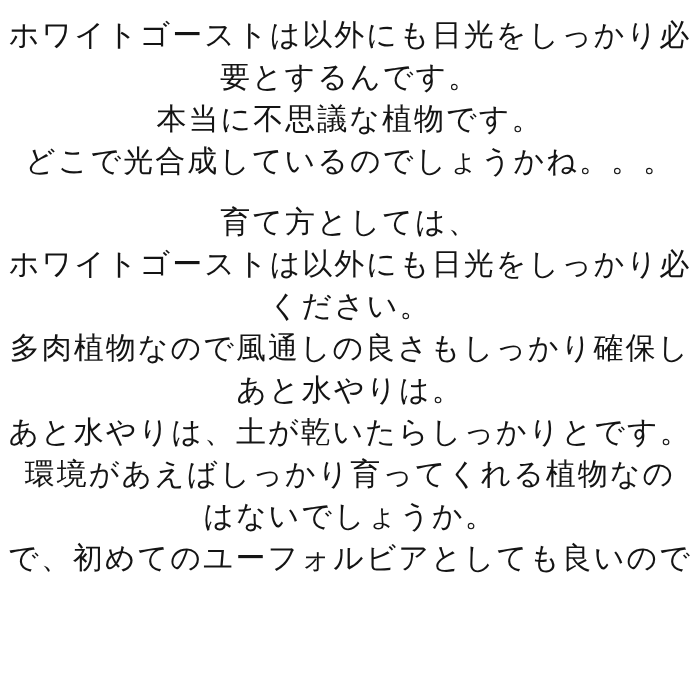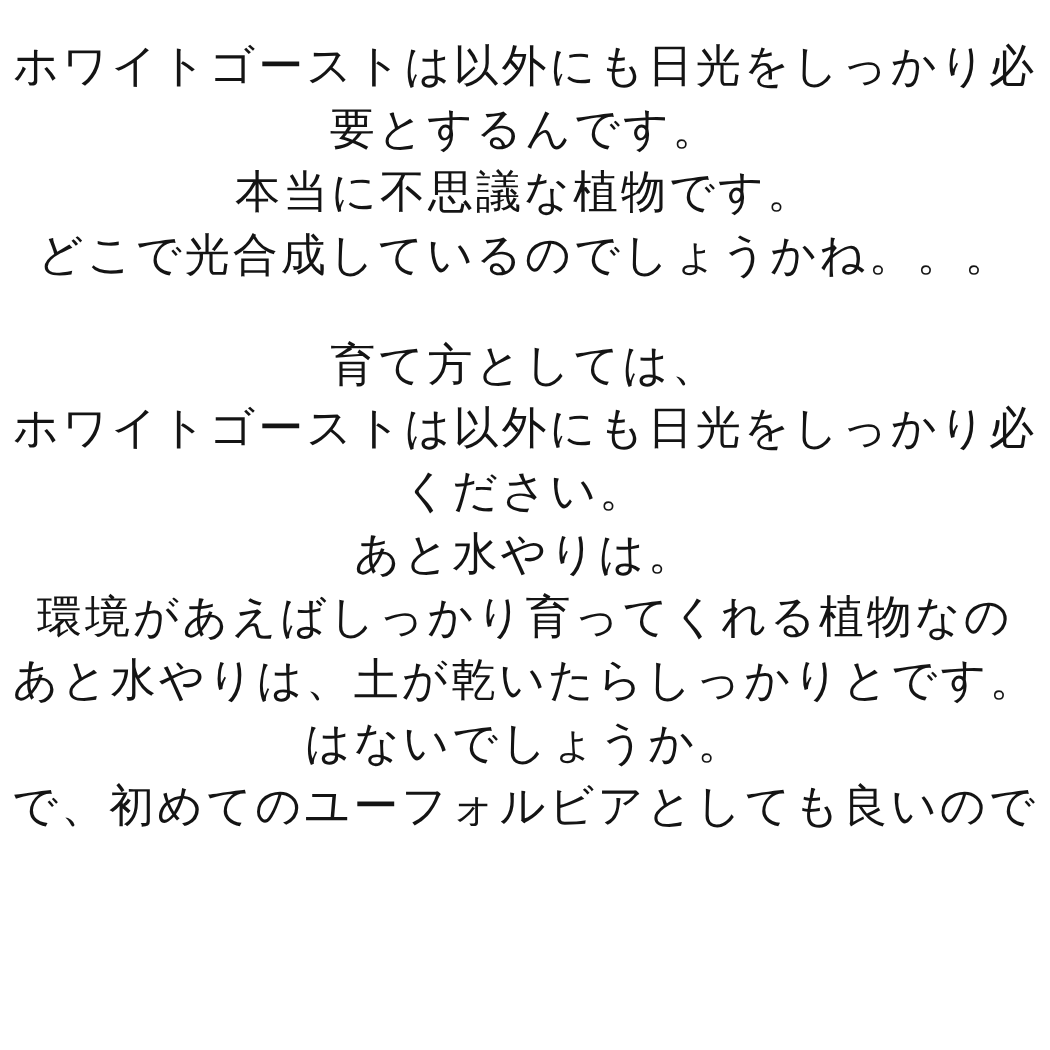--- a/index.html
+++ b/index.html
@@ -9,33 +9,33 @@
     }
     .page {
       position: relative;
       width: 700px;
       height: 700px;
       background: #ffffff;
       overflow: hidden;
       font-family: "Liberation Sans", "DejaVu Sans", sans-serif;
     }
     .text-block {
-      padding-top: 24px;
+      padding-top: 14px;
       color: #141414;
       font-size: 30px;
       line-height: 42px;
       letter-spacing: 2px;
       text-align: center;
       font-weight: 400;
     }
     .paragraph {
       margin: 0;
     }
     .paragraph.second {
-      margin-top: 31px;
+      margin-top: 19px;
     }
     .text-line {
       white-space: nowrap;
     }
   </style>
 </head>
 <body>
 
 <div class="page">
   <div class="text-block">
@@ -44,21 +44,22 @@
       <div class="text-line">ホワイトゴーストは以外にも日光をしっかり必</div>
       <div class="text-line">要とするんです。</div>
       <div class="text-line">本当に不思議な植物です。</div>
       <div class="text-line">どこで光合成しているのでしょうかね。。。</div>
     </div>
 
     <div class="paragraph second">
       <div class="text-line">育て方としては、</div>
       <div class="text-line">ホワイトゴーストは以外にも日光をしっかり必</div>
       <div class="text-line">ください。</div>
+      <div class="text-line">多肉植物なので風通しの良さもしっかり確保し</div>
       <div class="text-line">あと水やりは。</div>
+      <div class="text-line">あと水やりは、土が乾いたらしっかりとです。</div>
       <div class="text-line">環境があえばしっかり育ってくれる植物なの</div>
-      <div class="text-line">あと水やりは、土が乾いたらしっかりとです。</div>
       <div class="text-line">はないでしょうか。</div>
       <div class="text-line">で、初めてのユーフォルビアとしても良いので</div>
     </div>
 
   </div>
 </div>
 
 </body></html>

